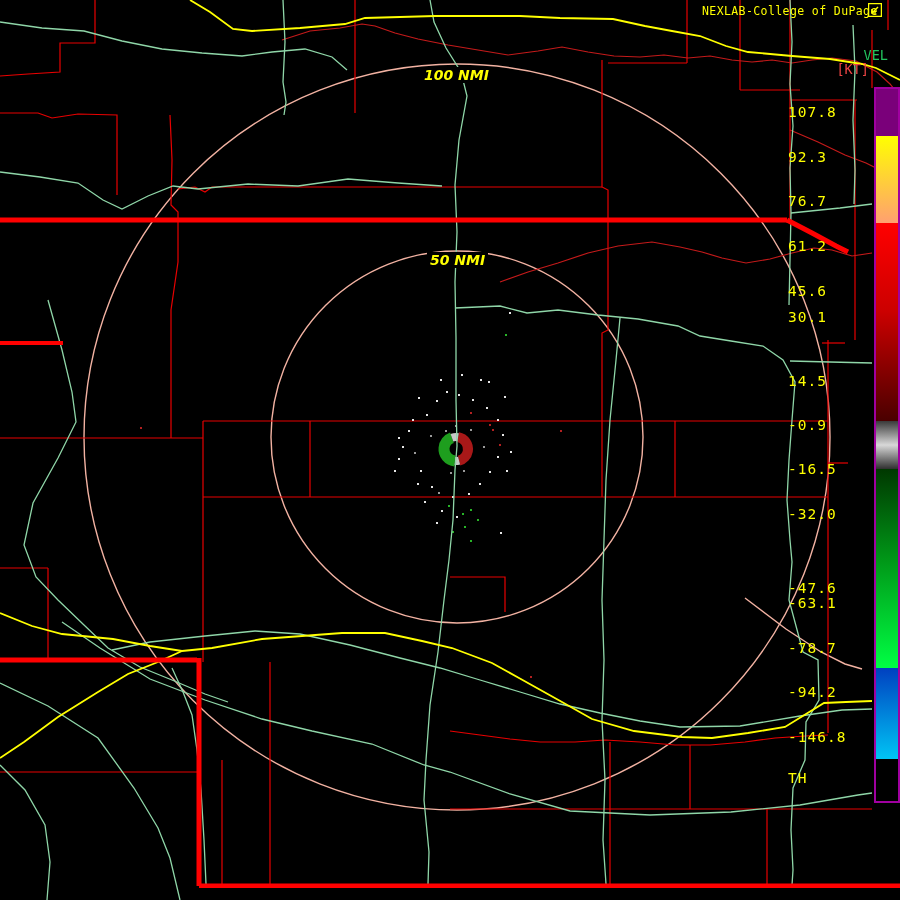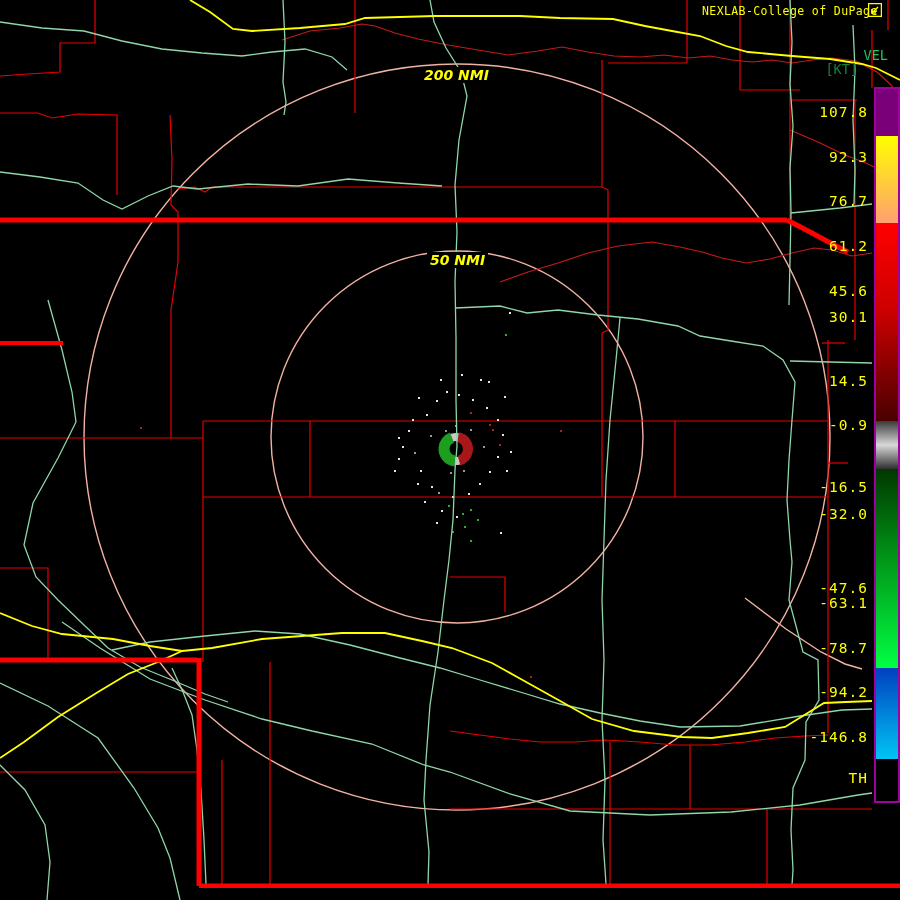--- a/index.html
+++ b/index.html
@@ -1,31 +1,31 @@
 <!DOCTYPE html>
 <html><head>
 <meta charset="utf-8">
 <style>
   html,body{margin:0;padding:0;background:#000;}
   #stage{position:relative;width:900px;height:900px;background:#000;overflow:hidden;
          font-family:"DejaVu Sans Mono","Liberation Mono",monospace;}
   #map{position:absolute;left:0;top:0;}
   .ylab{position:absolute;color:#ffff00;font-size:14px;line-height:17px;white-space:pre;}
-  .scale-label{position:absolute;right:32px;width:80px;text-align:right;color:#ffff00;
+  .scale-label{position:absolute;right:32px;width:80px;color:#ffff00;
                font-size:14.5px;line-height:17px;letter-spacing:1px;}
   #colorbar{position:absolute;left:874px;top:87px;width:22px;height:712px;
             border:2px solid #a000a0;background:#000;}
   #colorbar-fill{position:absolute;left:0;top:0;width:100%;height:100%;}
   .ring-label{position:absolute;color:#ffff00;background:#000;padding:0 3px;
               font-family:"DejaVu Sans","Liberation Sans",sans-serif;
               font-style:italic;font-weight:bold;font-size:14px;line-height:16px;}
   #brand{position:absolute;left:702px;top:3px;color:#ffff00;font-size:11.5px;letter-spacing:0.4px;}
   #cod-glyph{position:absolute;left:868px;top:3px;}
   #vel-label{position:absolute;right:12px;top:47px;color:#22c55e;font-size:13.5px;}
-  #kt-label{position:absolute;right:42px;top:61px;color:#15803d;font-size:13.5px;}
+  #kt-label{position:absolute;right:31px;top:61px;color:#ef4444;font-size:13.5px;}
   #footer-strip{position:absolute;left:199px;top:888px;width:701px;height:12px;background:#000;}
   #footer-title{position:absolute;left:203px;top:885px;color:#d0d0d0;font-size:12.5px;
                 letter-spacing:2.2px;white-space:pre;}
 </style>
 </head>
 <body>
 
 <div id="stage">
 
   <svg id="map" width="900" height="900" viewBox="0 0 900 900">
@@ -188,36 +188,36 @@
 
   <div id="brand" class="ylab">NEXLAB-College of DuPage</div>
   <svg id="cod-glyph" width="14" height="14">
     <rect x="0.5" y="0.5" width="13" height="13" fill="none" stroke="#ffff00" stroke-width="1.5"></rect>
     <line x1="10" y1="4" x2="4" y2="10" stroke="#ffff00" stroke-width="1.5"></line>
     <polyline points="4,6 4,10 8,10" fill="none" stroke="#ffff00" stroke-width="1.5"></polyline>
   </svg>
   <div id="vel-label" class="ylab">VEL</div>
   <div id="kt-label" class="ylab">[KT]</div>
 
-  <div class="ring-label" style="left:421px;top:67px;">200 NMI</div>
+  <div class="ring-label" style="left:421px;top:67px;">100 NMI</div>
   <div class="ring-label" style="left:427px;top:252px;">50 NMI</div>
 
   <div id="colorbar">
     <div id="colorbar-fill" style="background: linear-gradient(rgb(122, 0, 122) 0%, rgb(122, 0, 122) 6.6%, rgb(255, 255, 0) 6.6%, rgb(255, 160, 112) 18.8%, rgb(255, 0, 0) 18.8%, rgb(204, 0, 0) 31.2%, rgb(74, 0, 0) 46.6%, rgb(56, 56, 56) 46.6%, rgb(216, 216, 216) 50%, rgb(46, 46, 46) 53.4%, rgb(0, 56, 0) 53.4%, rgb(0, 152, 24) 66.3%, rgb(0, 255, 68) 81.3%, rgb(0, 64, 192) 81.3%, rgb(0, 196, 244) 94.1%, rgb(0, 0, 0) 94.1%, rgb(0, 0, 0) 100%);"></div>
   </div>
 
   <div class="scale-label" style="top:104px;">107.8</div>
   <div class="scale-label" style="top:149px;">92.3</div>
   <div class="scale-label" style="top:193px;">76.7</div>
   <div class="scale-label" style="top:238px;">61.2</div>
   <div class="scale-label" style="top:283px;">45.6</div>
   <div class="scale-label" style="top:309px;">30.1</div>
   <div class="scale-label" style="top:373px;">14.5</div>
   <div class="scale-label" style="top:417px;">-0.9</div>
-  <div class="scale-label" style="top:461px;margin-top:18px;">-16.5</div>
+  <div class="scale-label" style="top:461px;">-16.5</div>
   <div class="scale-label" style="top:506px;">-32.0</div>
   <div class="scale-label" style="top:580px;">-47.6</div>
   <div class="scale-label" style="top:595px;">-63.1</div>
   <div class="scale-label" style="top:640px;">-78.7</div>
   <div class="scale-label" style="top:684px;">-94.2</div>
   <div class="scale-label" style="top:729px;">-146.8</div>
   <div class="scale-label" style="top:770px;">TH</div>
 
 </div>
 

